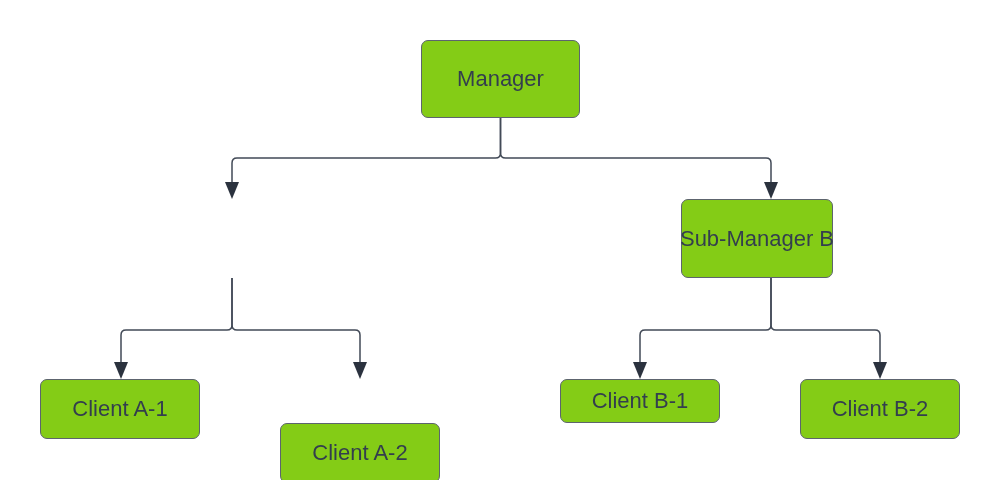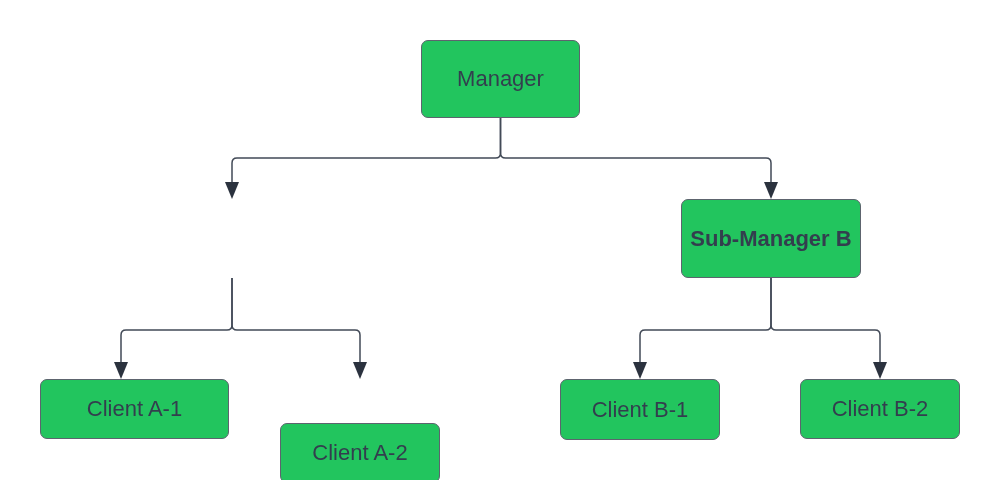--- a/index.html
+++ b/index.html
@@ -12,37 +12,37 @@
     overflow: hidden;
   }
   .edges {
     position: absolute;
     left: 0; top: 0;
     width: 1000px; height: 480px;
   }
   .node {
     position: absolute;
     box-sizing: border-box;
-    background: #22c55e;
+    background: #84cc16;
     border: 1.4px solid #5d646e;
     border-radius: 7px;
     display: flex;
     align-items: center;
     justify-content: center;
     font-size: 22px;
     color: #333e4e;
     text-align: center;
     white-space: nowrap;
   }
   .n-manager { left: 421px; top: 40px;  width: 159px; height: 78px; }
   .n-sub-a   { left: 142px; top: 199px; width: 180px; height: 79px; }
-  .n-sub-b   { left: 681px; top: 199px; width: 180px; height: 79px; font-weight: bold; }
-  .n-ca1     { left: 40px;  top: 379px; width: 189px; height: 60px; }
+  .n-sub-b   { left: 681px; top: 199px; width: 152px; height: 79px; }
+  .n-ca1     { left: 40px;  top: 379px; width: 160px; height: 60px; }
   .n-ca2     { left: 280px; top: 379px; width: 160px; height: 60px; margin-top: 44px; }
-  .n-cb1     { left: 560px; top: 379px; width: 160px; height: 61px; }
+  .n-cb1     { left: 560px; top: 379px; width: 160px; height: 44px; }
   .n-cb2     { left: 800px; top: 379px; width: 160px; height: 60px; }
   .edge   { fill: none; stroke: #424a57; stroke-width: 1.5; }
   .arrow  { fill: #2b323e; stroke: none; }
 </style>
 </head>
 <body>
 
 <div class="canvas">
 
   <svg class="edges" viewBox="0 0 1000 480" xmlns="http://www.w3.org/2000/svg">

